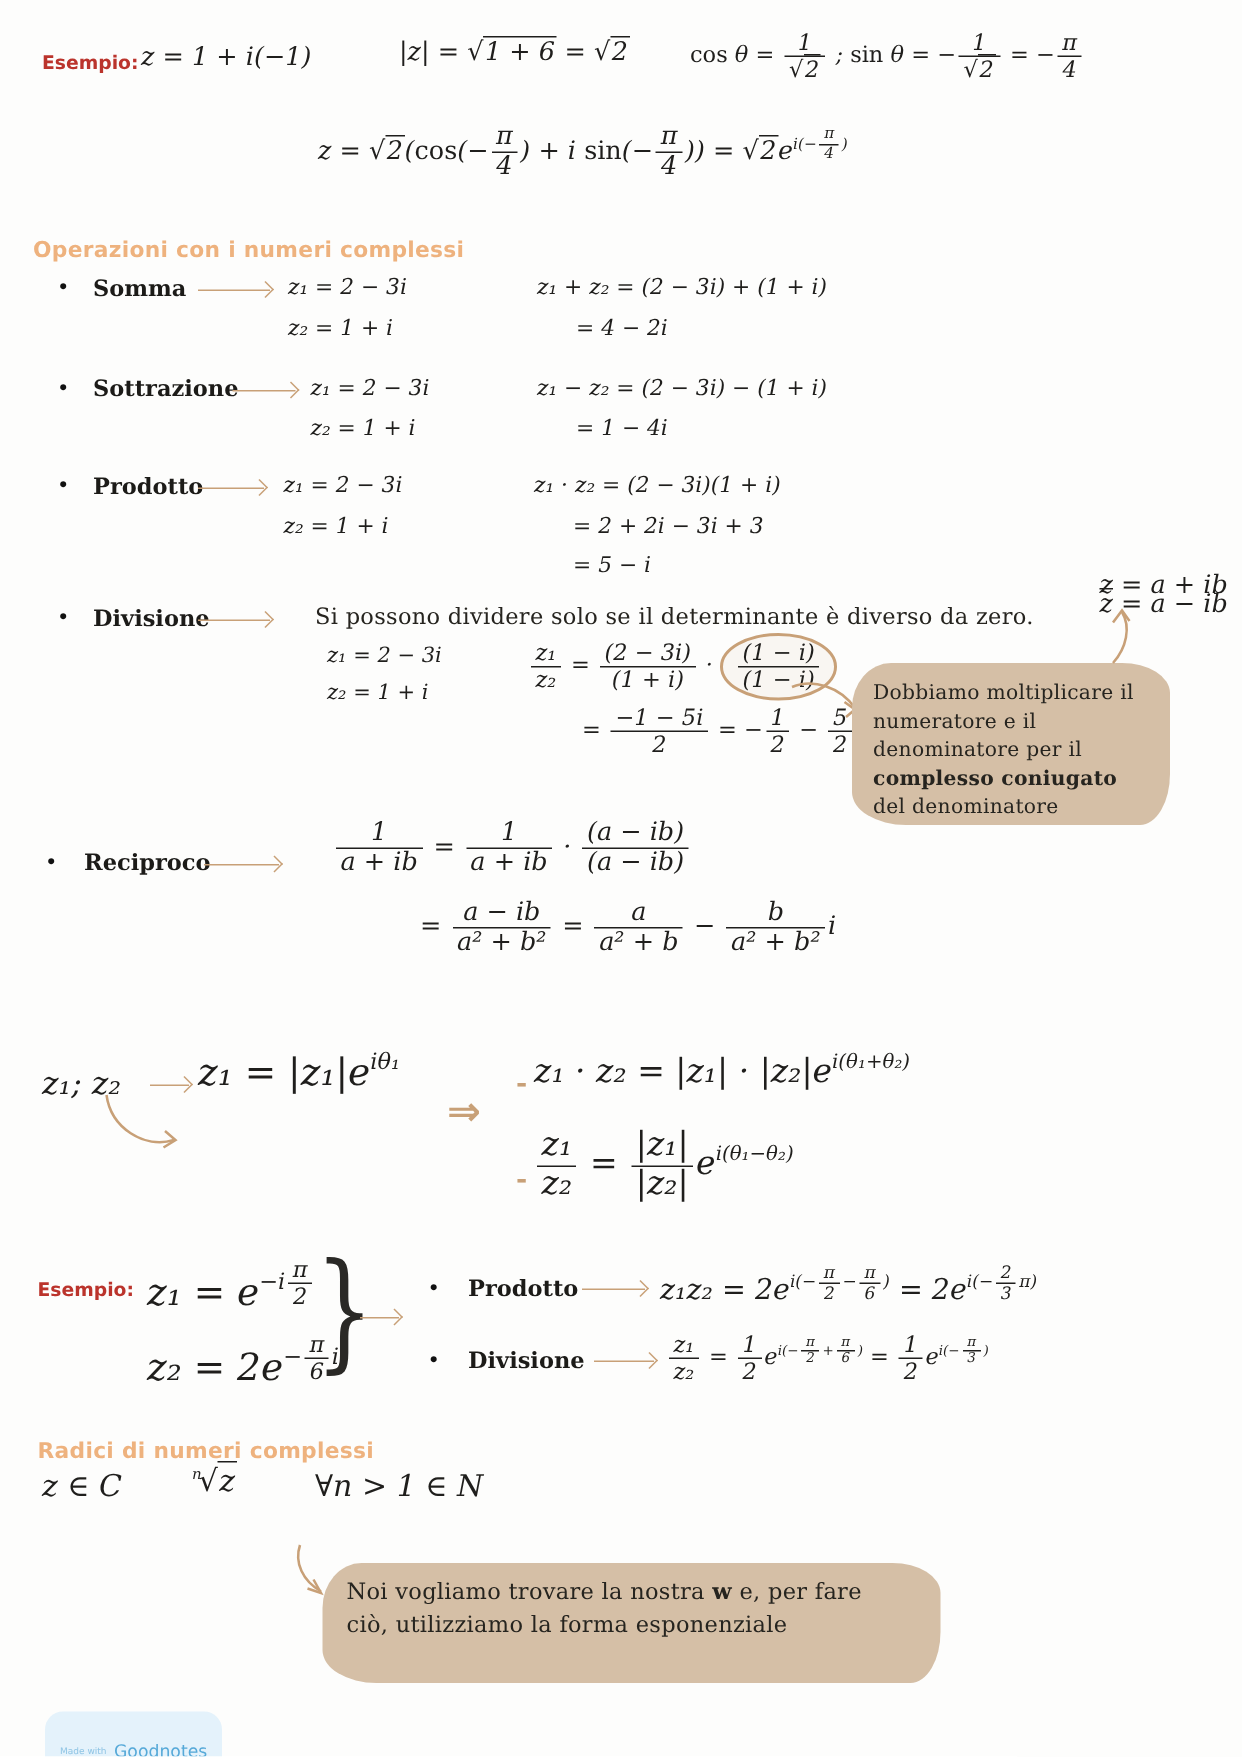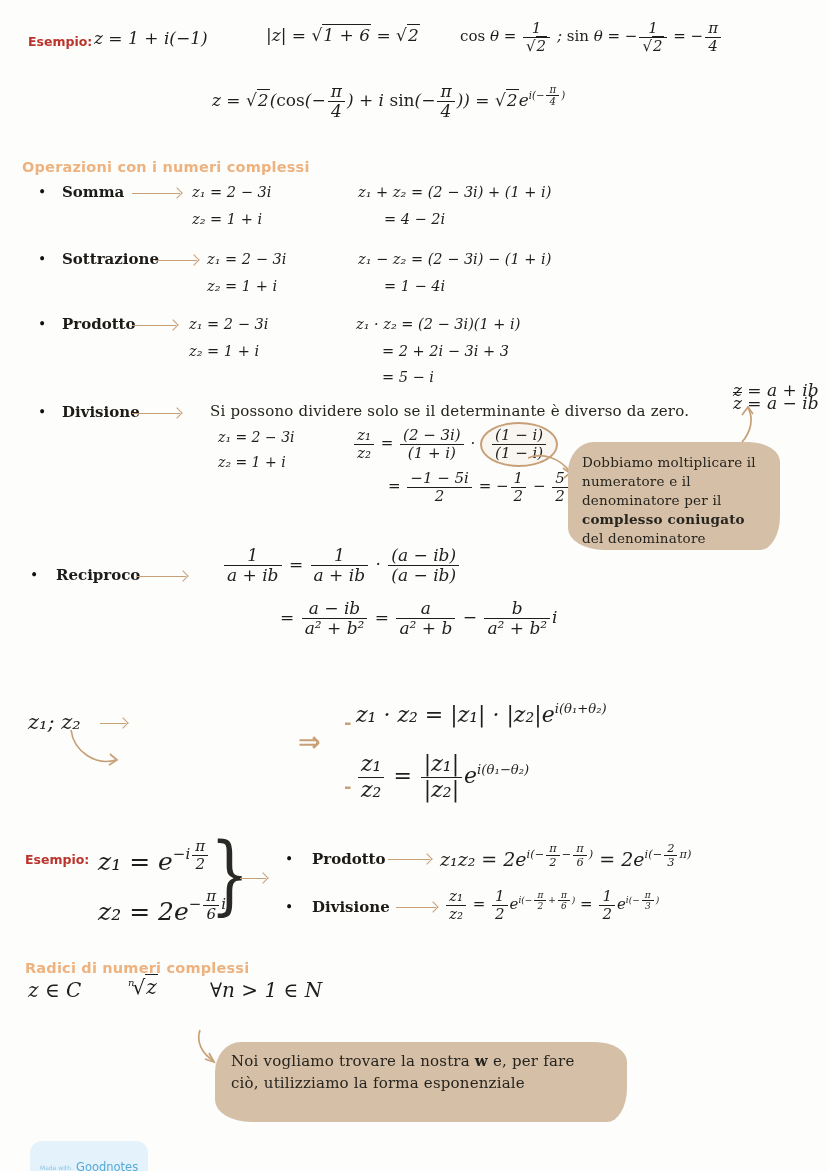--- a/index.html
+++ b/index.html
@@ -168,20 +168,21 @@
         <span class="m-num">a</span>
         <span class="m-den">a² + b</span>
       </span> − <span class="m-frac">
         <span class="m-num">b</span>
         <span class="m-den">a² + b²</span>
       </span>i</span>
 
 
   <span class="abs math" style="left:28px;top:710px;font-size:21px">z₁; z₂</span>
   <span class="abs arrow" style="left:100px;top:723px;width:26px"></span>
+  <span class="abs math" style="left:132px;top:700px;font-size:25px">z₁ = |z₁|e<sup class="m-sup">iθ₁</sup></span>
   <svg class="abs curve" style="left:66px;top:726px" width="60" height="45" viewBox="0 0 60 45">
     <path d="M5 4 C 8 26, 30 40, 50 34" fill="none" stroke="currentColor" stroke-width="1.7"></path>
     <path d="M44 28 L51 34 L43 39" fill="none" stroke="currentColor" stroke-width="1.7"></path>
   </svg>
   <span class="abs implies" style="left:298px;top:726px">⇒</span>
   <span class="abs dash" style="left:344px;top:712px">-</span>
   <span class="abs math" style="left:356px;top:702px;font-size:22px">z₁ · z₂ = |z₁| · |z₂|e<sup class="m-sup">i(θ₁+θ₂)</sup></span>
   <span class="abs dash" style="left:344px;top:776px">-</span>
   <span class="abs math" style="left:356px;top:752px;font-size:22px"><span class="m-frac">
         <span class="m-num">z₁</span>

